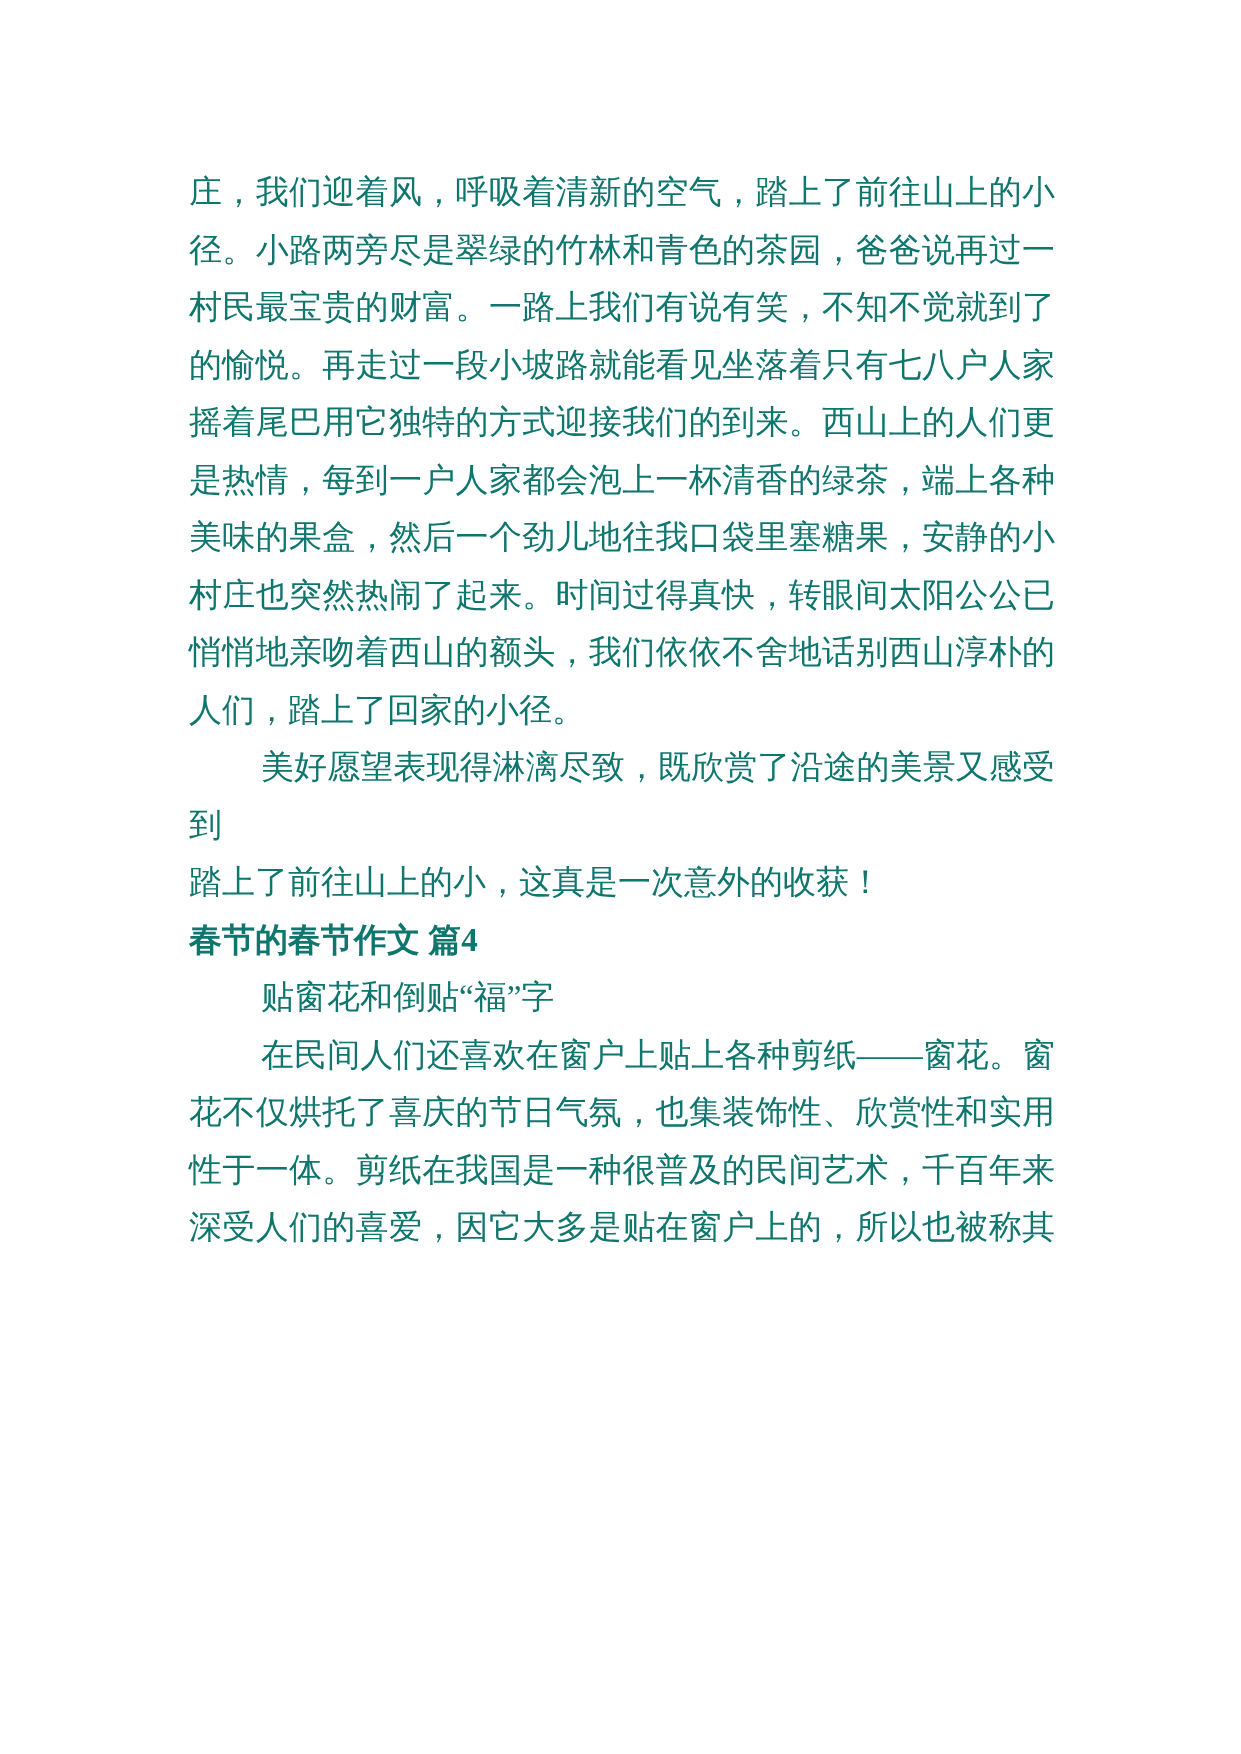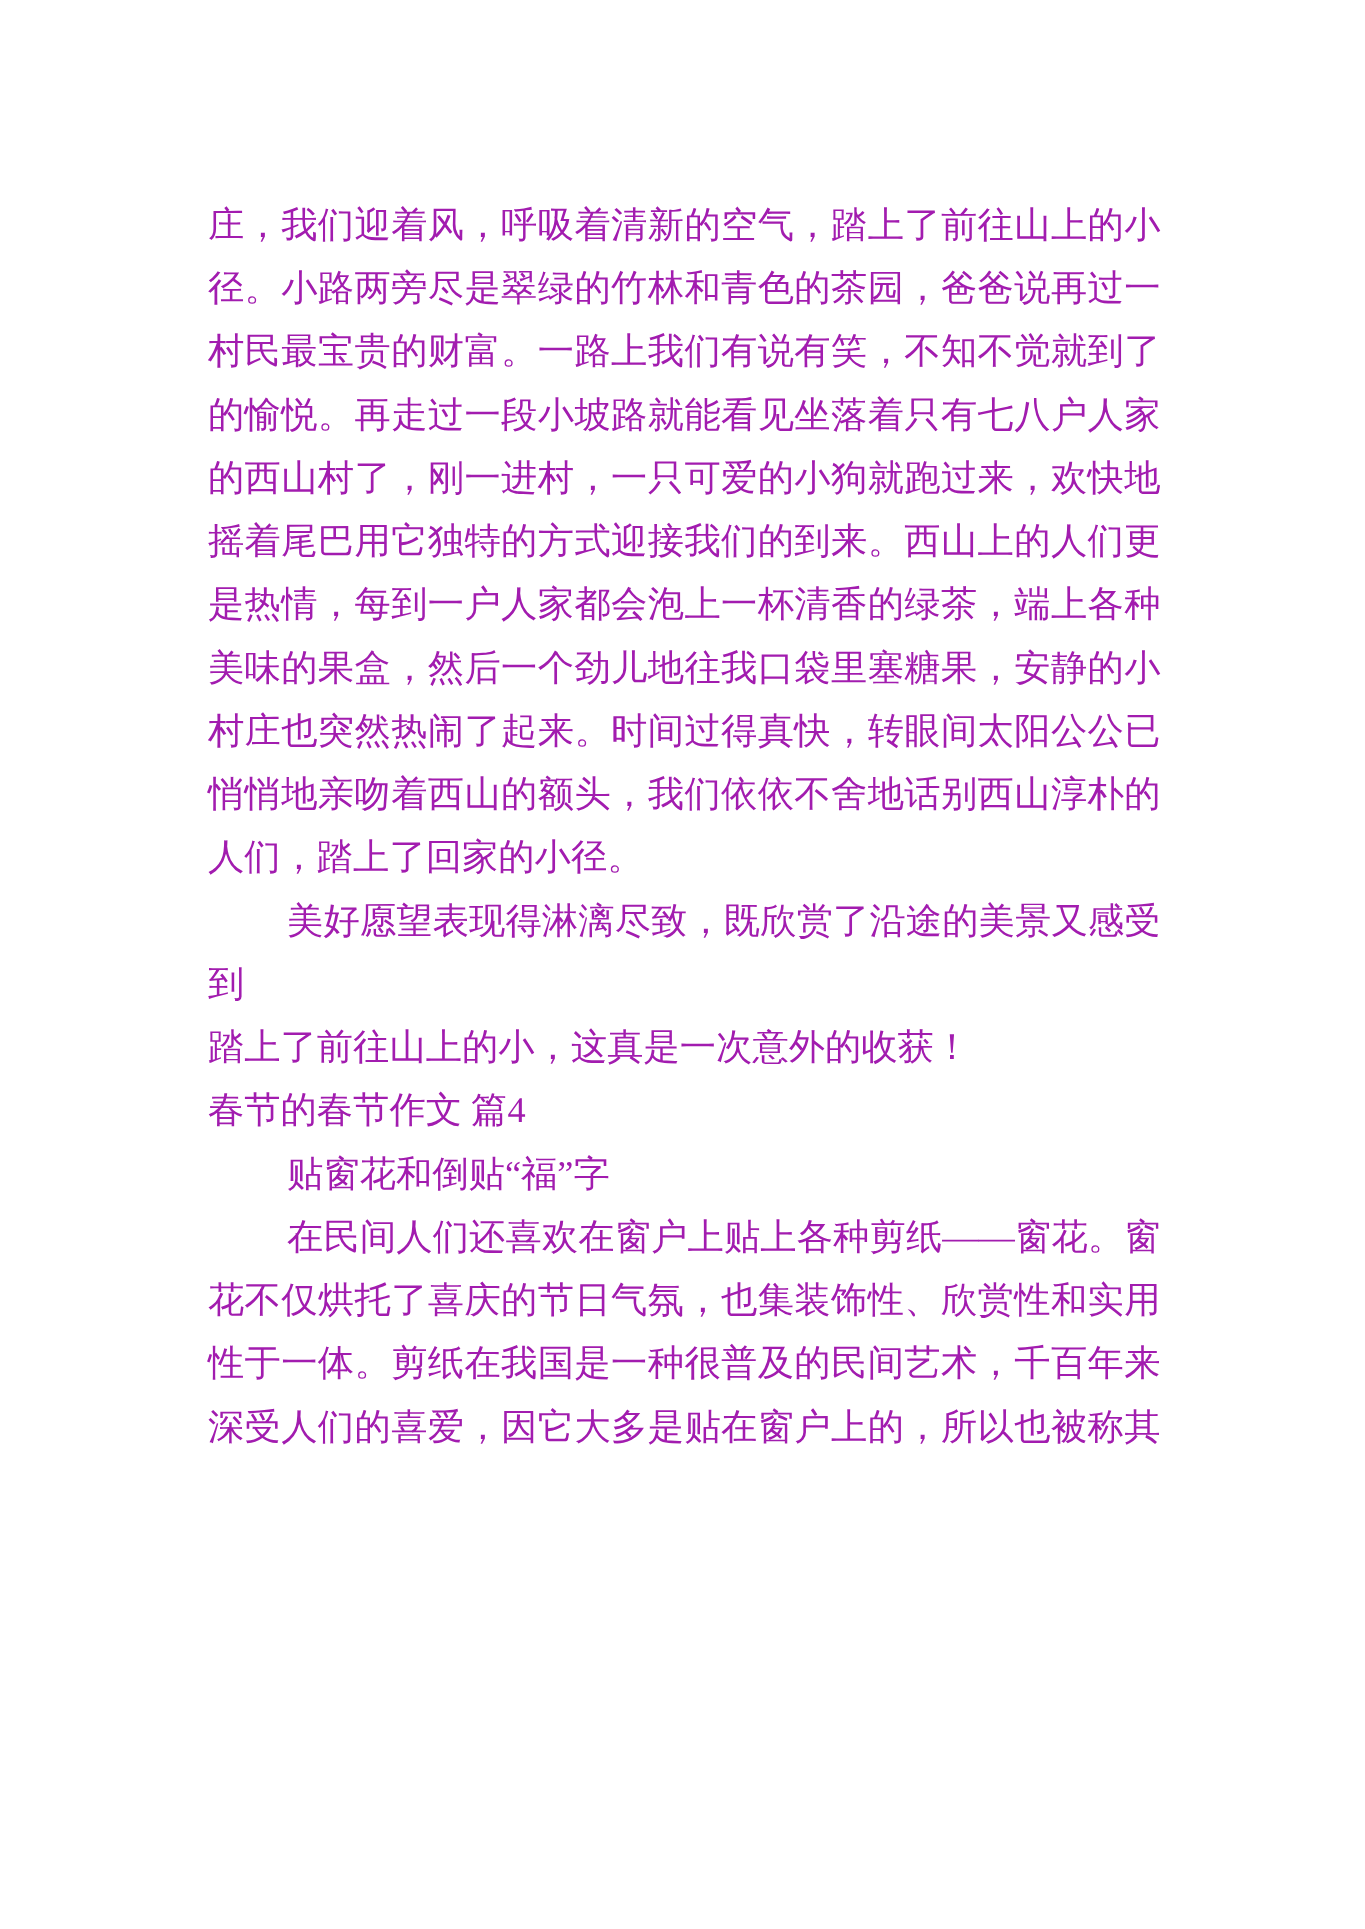--- a/index.html
+++ b/index.html
@@ -11,54 +11,53 @@
     position: relative;
     width: 1241px;
     height: 1754px;
     box-sizing: border-box;
     background: #ffffff;
     overflow: hidden;
   }
   .text-flow {
     position: absolute;
     left: 189px;
-    top: 177px;
+    top: 164px;
     width: 866px;
-    color: #a21caf;
+    color: #0f766e;
     font-family: "Liberation Serif", "DejaVu Serif", serif;
     font-size: 33px;
     line-height: 57.5px;
     font-weight: 400;
     letter-spacing: 0;
   }
   .line {
     text-align: left;
     min-height: 57.5px;
   }
   .line.justify {
     text-align: justify;
     text-align-last: justify;
   }
   .line.indent {
     text-indent: 72px;
   }
   .line.heading {
-    font-weight: 400; 
+    font-weight: 700; 
   }
 </style>
 </head>
 <body>
 
 <div class="page">
   <div class="text-flow">
       <div class="line justify">庄，我们迎着风，呼吸着清新的空气，踏上了前往山上的小</div>
       <div class="line justify">径。小路两旁尽是翠绿的竹林和青色的茶园，爸爸说再过一</div>
       <div class="line justify">村民最宝贵的财富。一路上我们有说有笑，不知不觉就到了</div>
       <div class="line justify">的愉悦。再走过一段小坡路就能看见坐落着只有七八户人家</div>
-      <div class="line justify">的西山村了，刚一进村，一只可爱的小狗就跑过来，欢快地</div>
       <div class="line justify">摇着尾巴用它独特的方式迎接我们的到来。西山上的人们更</div>
       <div class="line justify">是热情，每到一户人家都会泡上一杯清香的绿茶，端上各种</div>
       <div class="line justify">美味的果盒，然后一个劲儿地往我口袋里塞糖果，安静的小</div>
       <div class="line justify">村庄也突然热闹了起来。时间过得真快，转眼间太阳公公已</div>
       <div class="line justify">悄悄地亲吻着西山的额头，我们依依不舍地话别西山淳朴的</div>
       <div class="line">人们，踏上了回家的小径。</div>
       <div class="line indent justify">美好愿望表现得淋漓尽致，既欣赏了沿途的美景又感受到</div>
       <div class="line">踏上了前往山上的小，这真是一次意外的收获！</div>
       <div class="line heading">春节的春节作文 篇4</div>
       <div class="line indent">贴窗花和倒贴“福”字</div>

